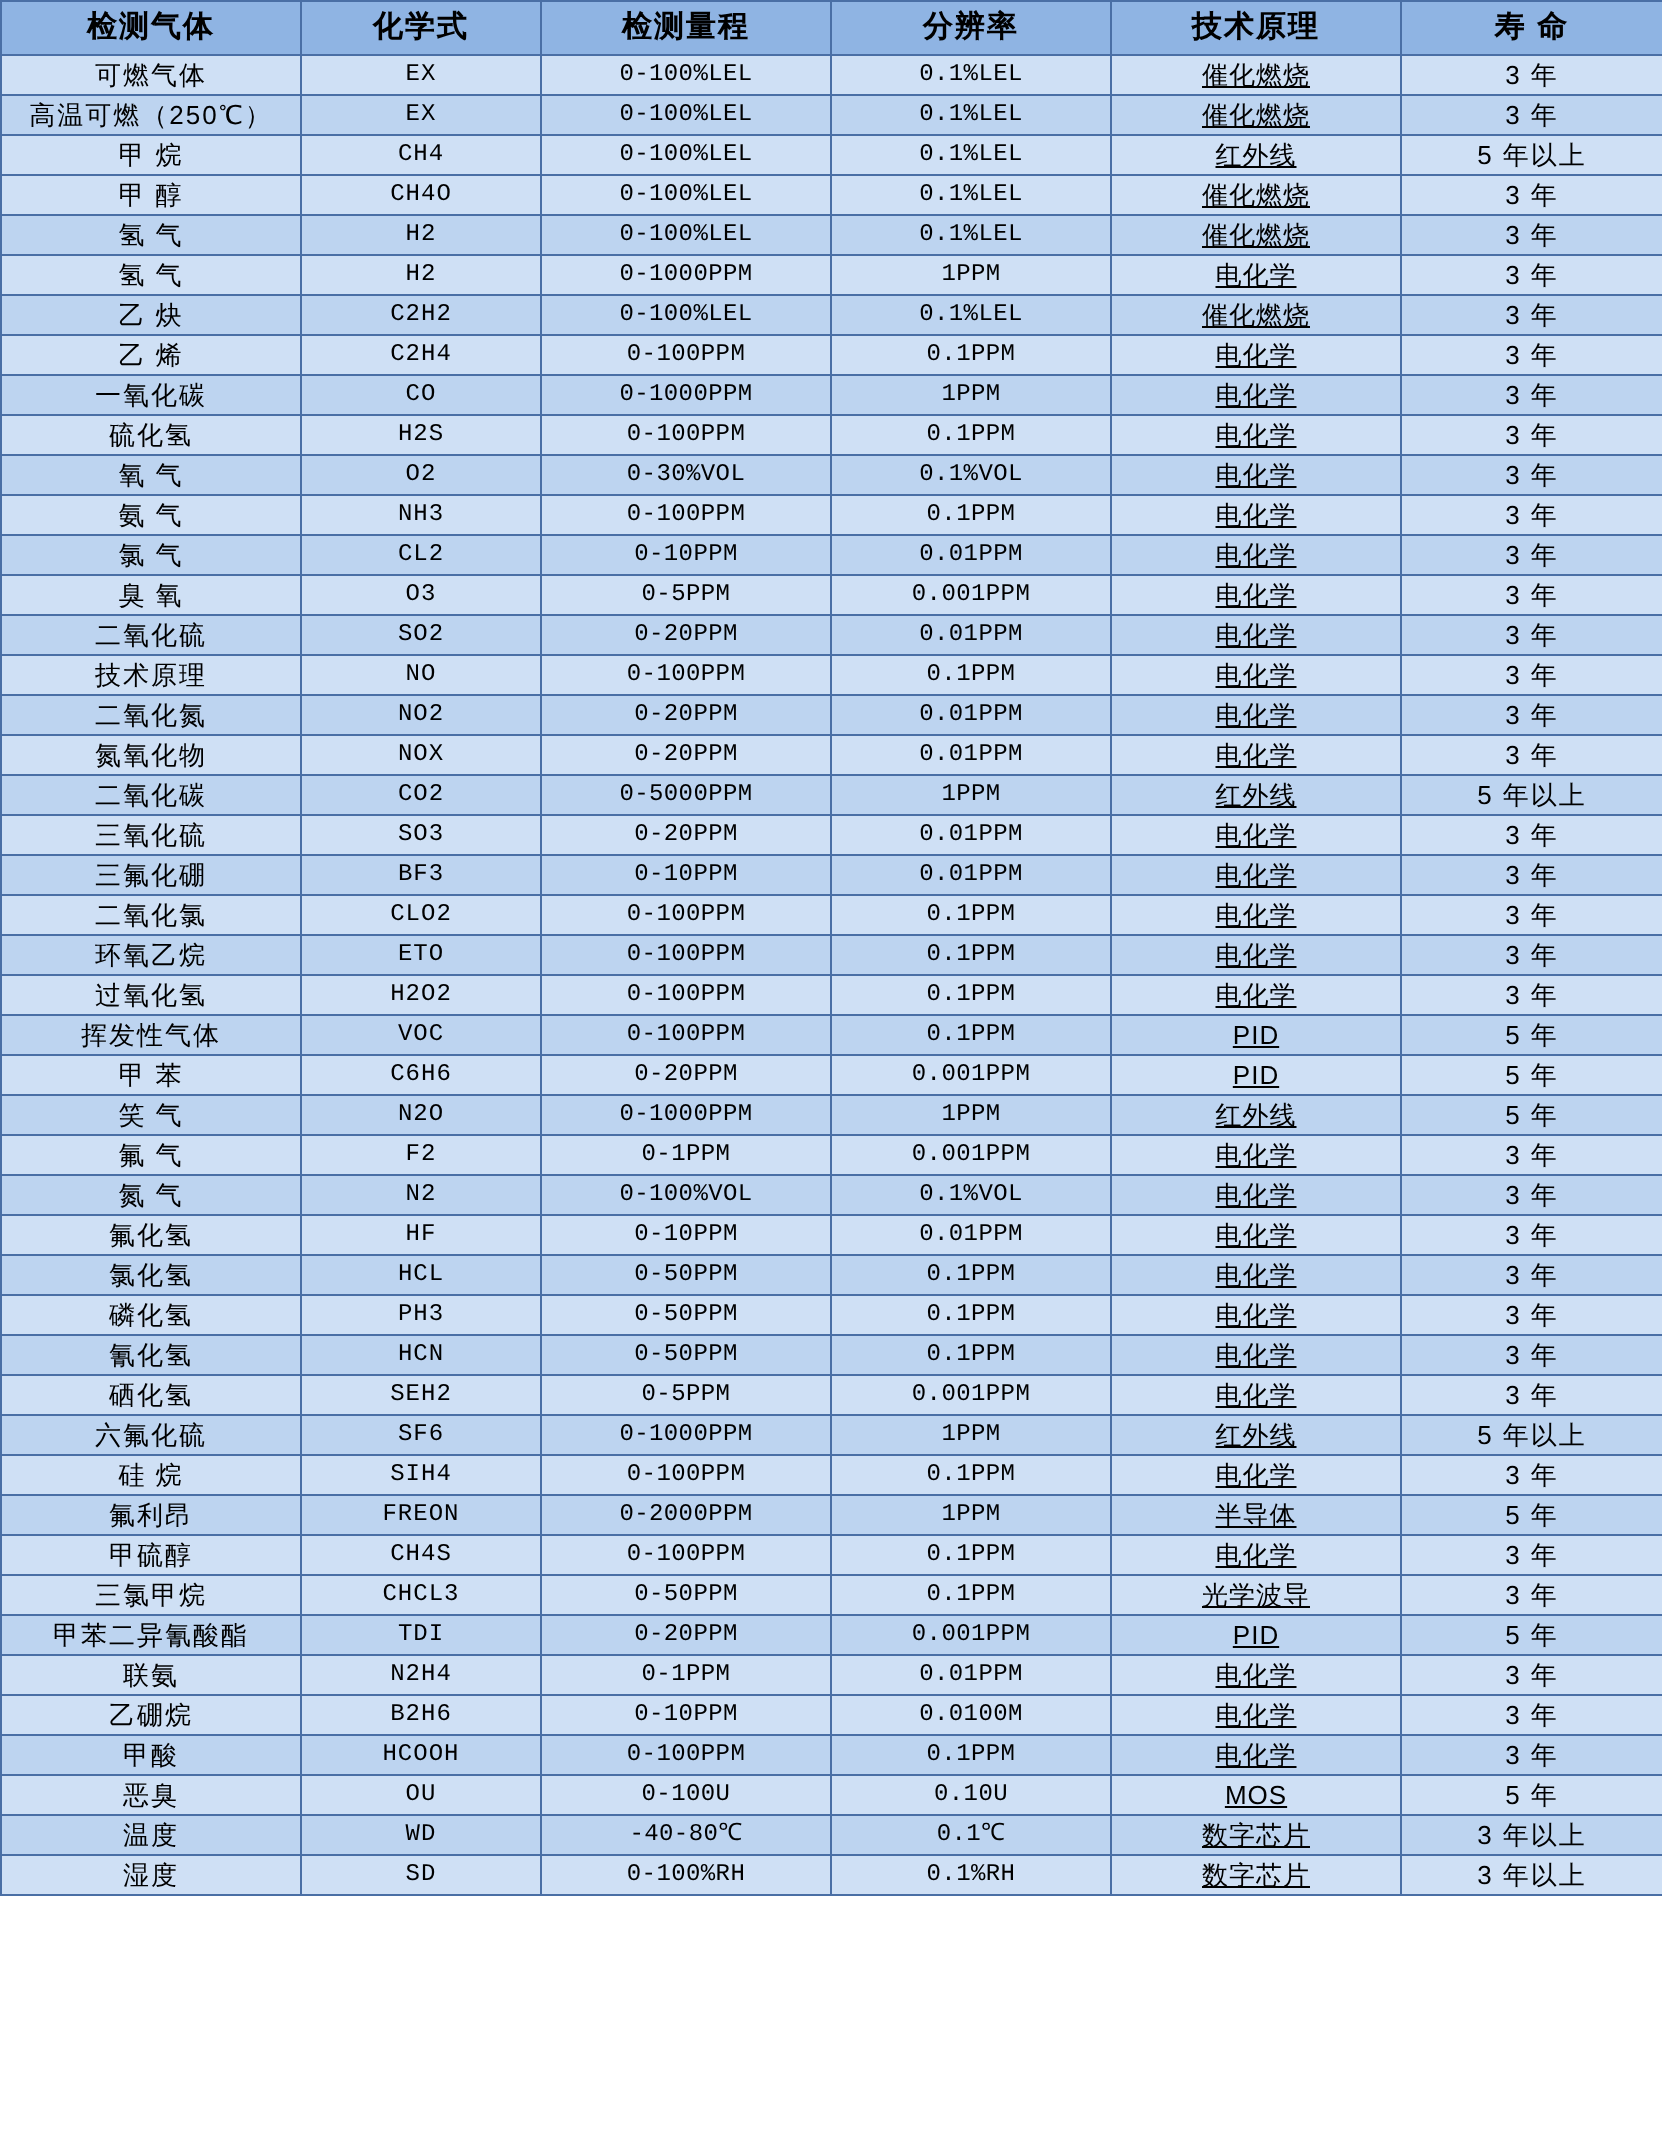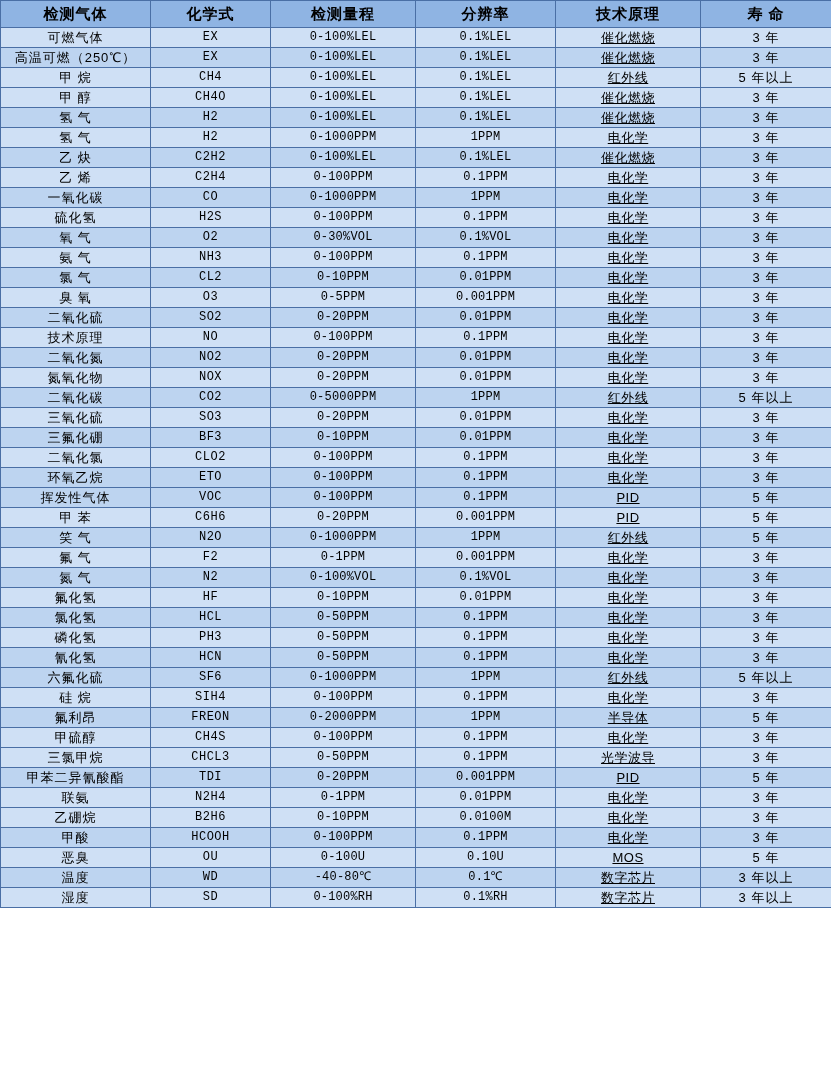--- a/index.html
+++ b/index.html
@@ -281,20 +281,28 @@
           <td class="life">3 年</td>
         </tr>
         <tr class="even">
           <td class="name">环氧乙烷</td>
           <td class="formula">ETO</td>
           <td class="range">0-100PPM</td>
           <td class="res">0.1PPM</td>
           <td class="tech">电化学</td>
           <td class="life">3 年</td>
         </tr>
+        <tr class="odd">
+          <td class="name">过氧化氢</td>
+          <td class="formula">H2O2</td>
+          <td class="range">0-100PPM</td>
+          <td class="res">0.1PPM</td>
+          <td class="tech">电化学</td>
+          <td class="life">3 年</td>
+        </tr>
         <tr class="even">
           <td class="name">挥发性气体</td>
           <td class="formula">VOC</td>
           <td class="range">0-100PPM</td>
           <td class="res">0.1PPM</td>
           <td class="tech">PID</td>
           <td class="life">5 年</td>
         </tr>
         <tr class="odd">
           <td class="name">甲 苯</td>
@@ -350,20 +358,28 @@
           <td class="range">0-50PPM</td>
           <td class="res">0.1PPM</td>
           <td class="tech">电化学</td>
           <td class="life">3 年</td>
         </tr>
         <tr class="even">
           <td class="name">氰化氢</td>
           <td class="formula">HCN</td>
           <td class="range">0-50PPM</td>
           <td class="res">0.1PPM</td>
+          <td class="tech">电化学</td>
+          <td class="life">3 年</td>
+        </tr>
+        <tr class="odd">
+          <td class="name">硒化氢</td>
+          <td class="formula">SEH2</td>
+          <td class="range">0-5PPM</td>
+          <td class="res">0.001PPM</td>
           <td class="tech">电化学</td>
           <td class="life">3 年</td>
         </tr>
         <tr class="even">
           <td class="name">六氟化硫</td>
           <td class="formula">SF6</td>
           <td class="range">0-1000PPM</td>
           <td class="res">1PPM</td>
           <td class="tech">红外线</td>
           <td class="life">5 年以上</td>

